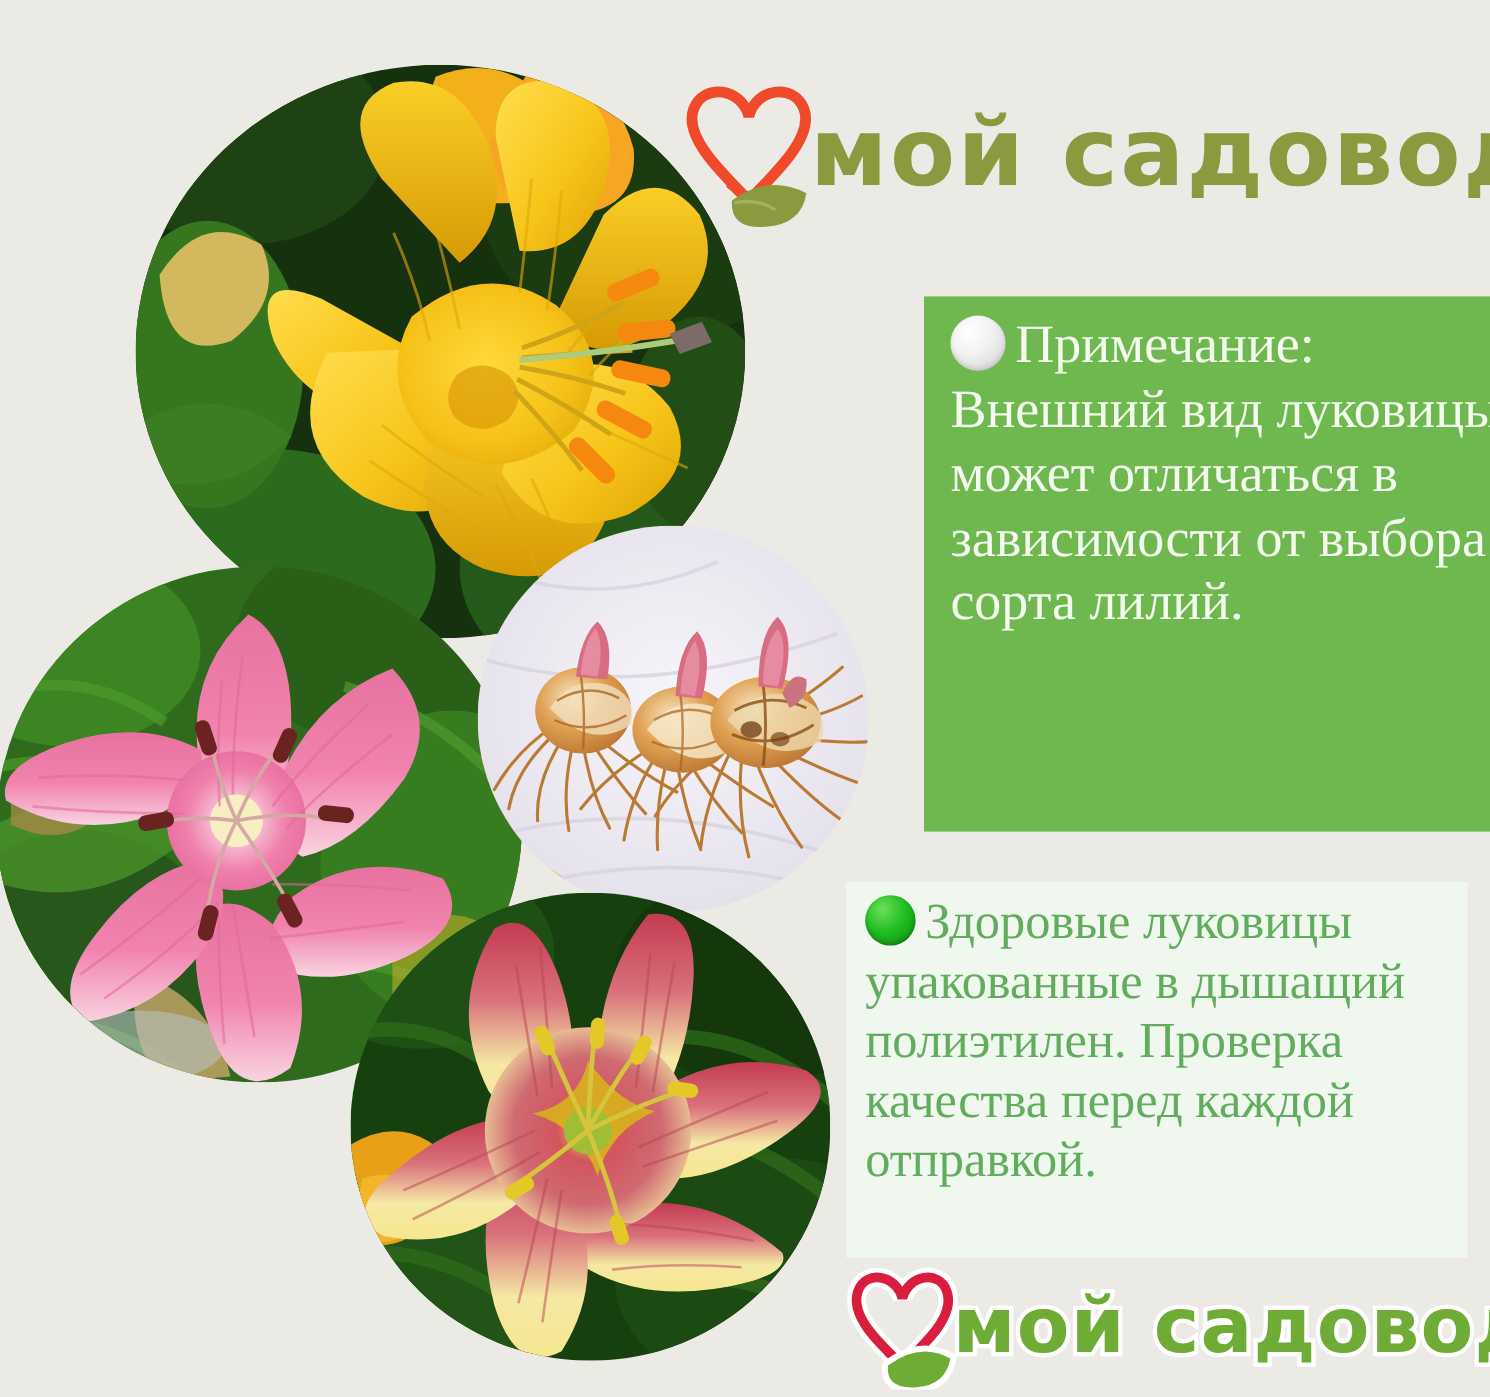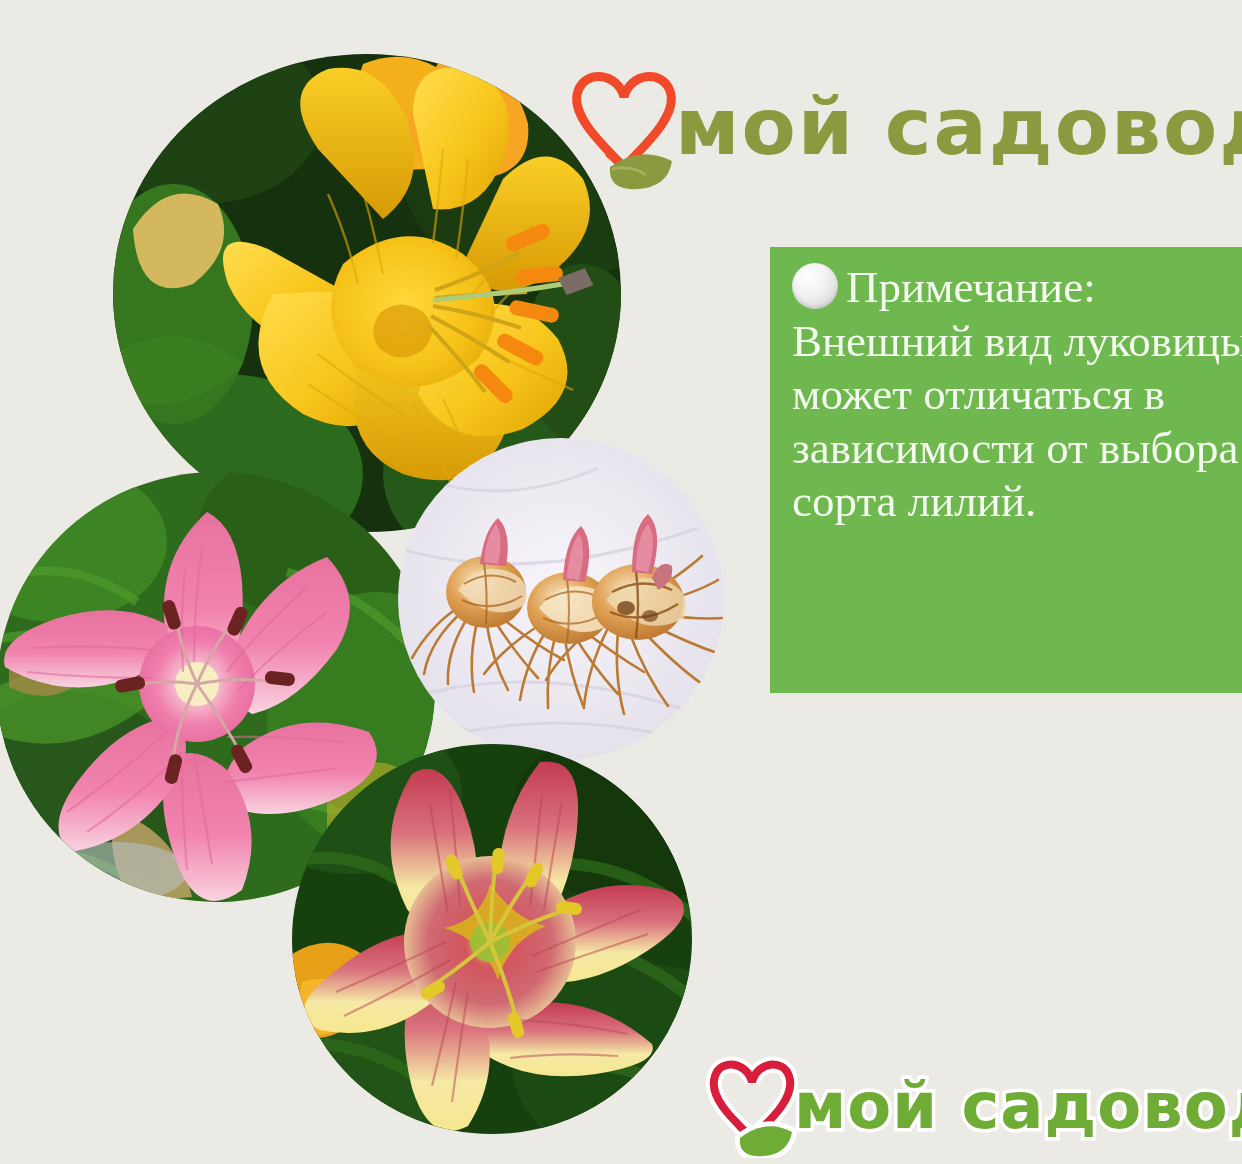--- a/index.html
+++ b/index.html
@@ -408,20 +408,25 @@
       </g>
     </svg>
   </div>
 
   <div id="note-panel">
     <div class="body">
       <span class="bullet-white"></span><span>Примечание: Внешний вид луковицы может отличаться в зависимости от выбора сорта лилий.</span>
     </div>
   </div>
 
+  <div id="quality-panel">
+    <div class="body">
+      <span class="bullet-green"></span><span>Здоровые луковицы упакованные в дышащий полиэтилен. Проверка качества перед каждой отправкой.</span>
+    </div>
+  </div>
 
   <div id="brand-top">
     <div class="mark">
       <svg viewBox="0 0 115 128" aria-hidden="true">
 
         <path d="M58 34 C64 10, 96 6, 104 28 C112 50, 84 78, 58 104 C32 78, 4 50, 12 28 C20 6, 52 10, 58 34 Z" fill="none" stroke="#F04A2A" stroke-width="9" stroke-linecap="round"></path>
 
         <path d="M42 92 q18 14 36 24" stroke="#F04A2A" stroke-width="5" fill="none" stroke-linecap="round"></path>
         <path d="M78 116 q-20 -6 -36 -24" stroke="#F04A2A" stroke-width="4" fill="none" stroke-linecap="round"></path>
 

